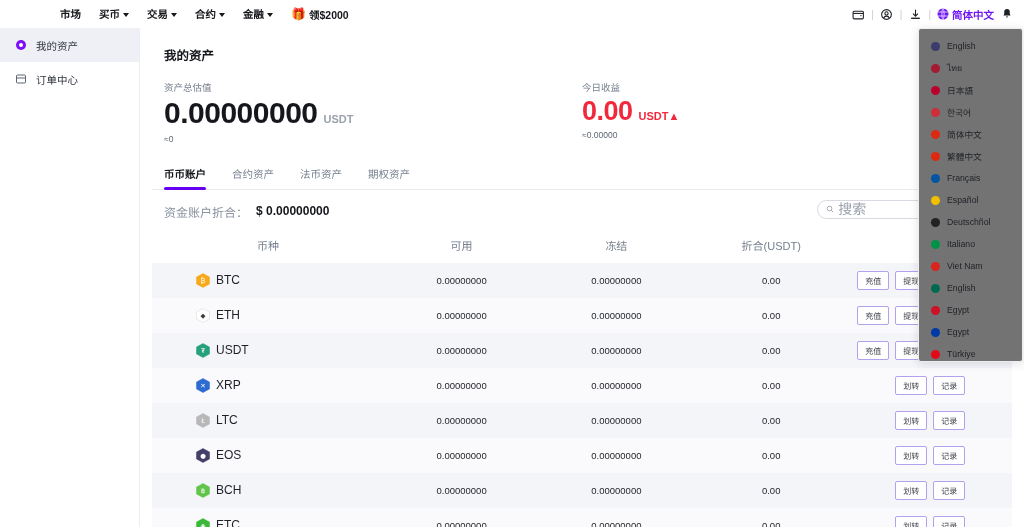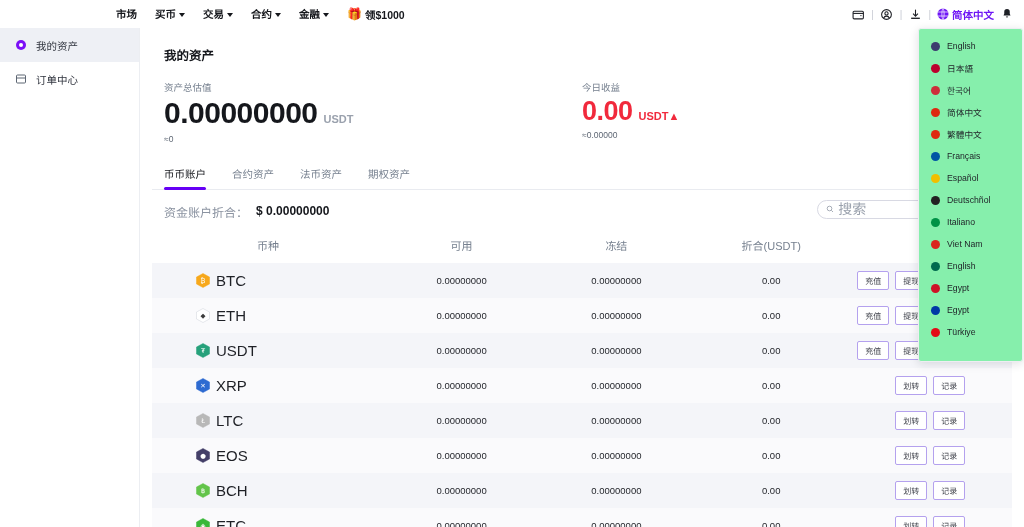--- a/index.html
+++ b/index.html
@@ -14,21 +14,21 @@
   #root { position: relative; width: 1024px; height: 527px; }
 
   
   .topnav {
     position: absolute; top: 0; left: 0;
     width: 1024px; height: 28px;
     background: #ffffff;
     display: flex; align-items: center;
     z-index: 20;
   }
-  .nav-left { display: flex; align-items: center; margin-left: 116px; gap: 18px; }
+  .nav-left { display: flex; align-items: center; margin-left: 60px; gap: 18px; }
   .nav-item {
     font-size: 10.5px; font-weight: bold; color: #15171c;
     display: flex; align-items: center; gap: 3px;
     white-space: nowrap; cursor: pointer; line-height: 1;
   }
   .caret {
     width: 0; height: 0;
     border-left: 3px solid transparent;
     border-right: 3px solid transparent;
     border-top: 4px solid #15171c;
@@ -103,21 +103,21 @@
   .tabs {
     display: flex; gap: 26px;
     padding: 0 12px; margin-top: 22px;
     border-bottom: 1px solid #e9ebf0;
     position: relative;
   }
   .tab {
     font-size: 10.5px; color: #76808f; cursor: pointer;
     padding-bottom: 8px; position: relative; white-space: nowrap;
   }
-  .tab.active { color: #15171c; font-weight: normal; }
+  .tab.active { color: #15171c; font-weight: bold; }
   .tab.active::after {
     content: ""; position: absolute; left: 0; right: 0; bottom: -1px;
     height: 2.5px; background: #6600f5; border-radius: 2px;
   }
 
   .subrow {
     display: flex; align-items: center;
     padding: 13px 12px 11px 12px;
     position: relative;
   }
@@ -151,35 +151,35 @@
     font-size: 11px; font-weight: normal; color: #76808f;
     padding: 6px 0 10px 0; 
   }
   table.assets td {
     font-size: 9.5px; color: #1e2026;
     height: 35px; text-align: center; vertical-align: middle;
   }
   table.assets tr.row { background: #f4f5f9; }
   table.assets tr.row.alt { background: #fafafc; }
   .coin-cell { display: flex; align-items: center; gap: 6px; justify-content: flex-start; padding-left: 44px; }
-  .coin-sym { font-size: 15px; color: #1e2026; }
+  .coin-sym { font-size: 12px; color: #1e2026; }
   .hexico { width: 14px; height: 15px; flex: none; }
   .ops { display: flex; gap: 6px; justify-content: center; }
   .op-btn {
     border: 1px solid #b4a1ee; background: #fff;
     color: #3c3f48; font-size: 8px; border-radius: 2px;
     padding: 3px 7px; cursor: pointer; white-space: nowrap;
     font-family: "Liberation Sans", sans-serif;
   }
 
   
   .lang-menu {
     position: absolute; top: 28px; right: 1px;
     width: 105px; height: 334px;
-    background: #86efac;
+    background: #737373;
     border: 1px solid #edeef2;
     border-radius: 3px;
     box-shadow: 0 2px 10px rgba(20,20,40,0.13);
     z-index: 50;
     padding: 6px 0;
     overflow: hidden;
   }
   .lang-row {
     height: 22px; display: flex; align-items: center;
     gap: 7px; padding-left: 12px; cursor: pointer;
@@ -208,21 +208,21 @@
         <div class="nav-item">
           <span>合约</span>
           <span class="caret"></span>
         </div>
         <div class="nav-item">
           <span>金融</span>
           <span class="caret"></span>
         </div>
         <div class="gift-item">
           <span class="gift-glyph">🎁</span>
-          <span class="gift-text">领$1000</span>
+          <span class="gift-text">领$2000</span>
         </div>
       </div>
 
     <div class="nav-right">
       <span class="nav-ico">
         <svg width="13" height="13" viewBox="0 0 24 24" fill="none" stroke="#1e2026" stroke-width="2">
           <rect x="2" y="6" width="19" height="14" rx="2"></rect>
             <path d="M2 10h19"></path>
             <circle cx="16.5" cy="14" r="1.2" fill="#1e2026" stroke="none"></circle>
         </svg>
@@ -523,20 +523,24 @@
 
     </div>
   </div>
 
   <div class="lang-menu" id="langMenu">
       <div class="lang-row">
         <span class="flag" style="background:#3c3b6e"></span>
         <span>English</span>
       </div>
       <div class="lang-row">
+        <span class="flag" style="background:#a51931"></span>
+        <span>ไทย</span>
+      </div>
+      <div class="lang-row">
         <span class="flag" style="background:#bc002d"></span>
         <span>日本語</span>
       </div>
       <div class="lang-row">
         <span class="flag" style="background:#cd2e3a"></span>
         <span>한국어</span>
       </div>
       <div class="lang-row">
         <span class="flag" style="background:#de2910"></span>
         <span>简体中文</span>

